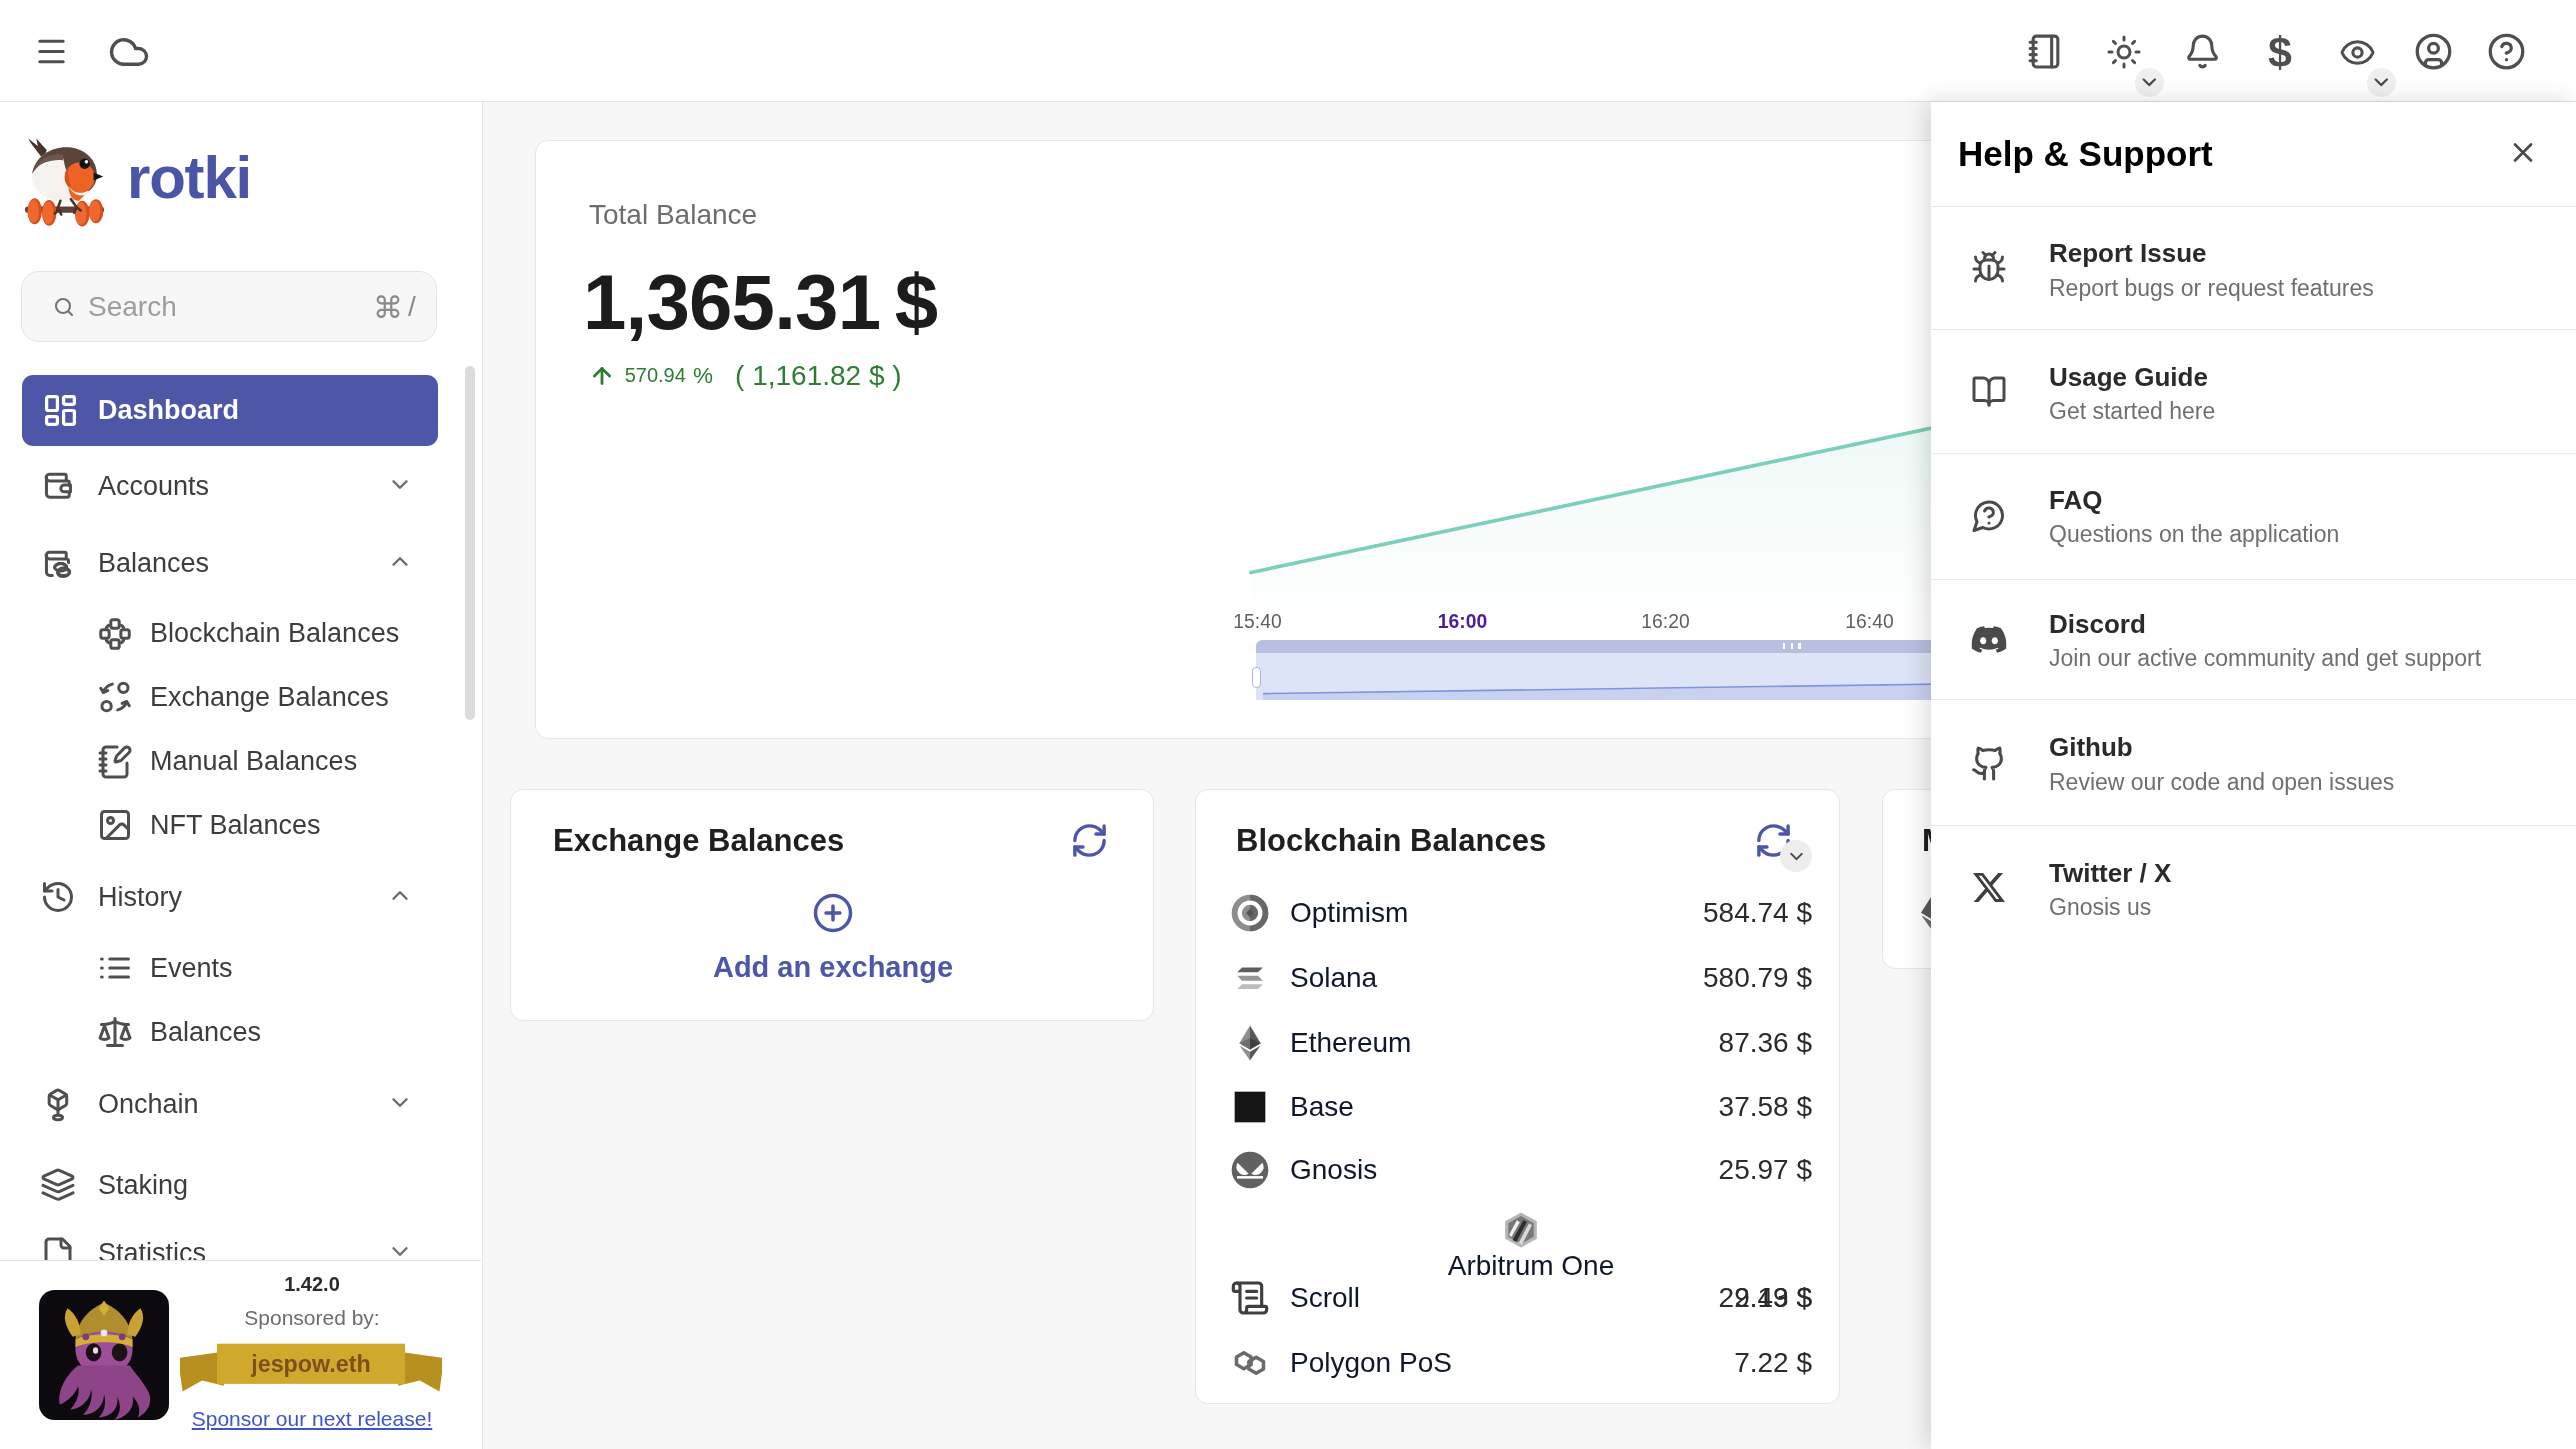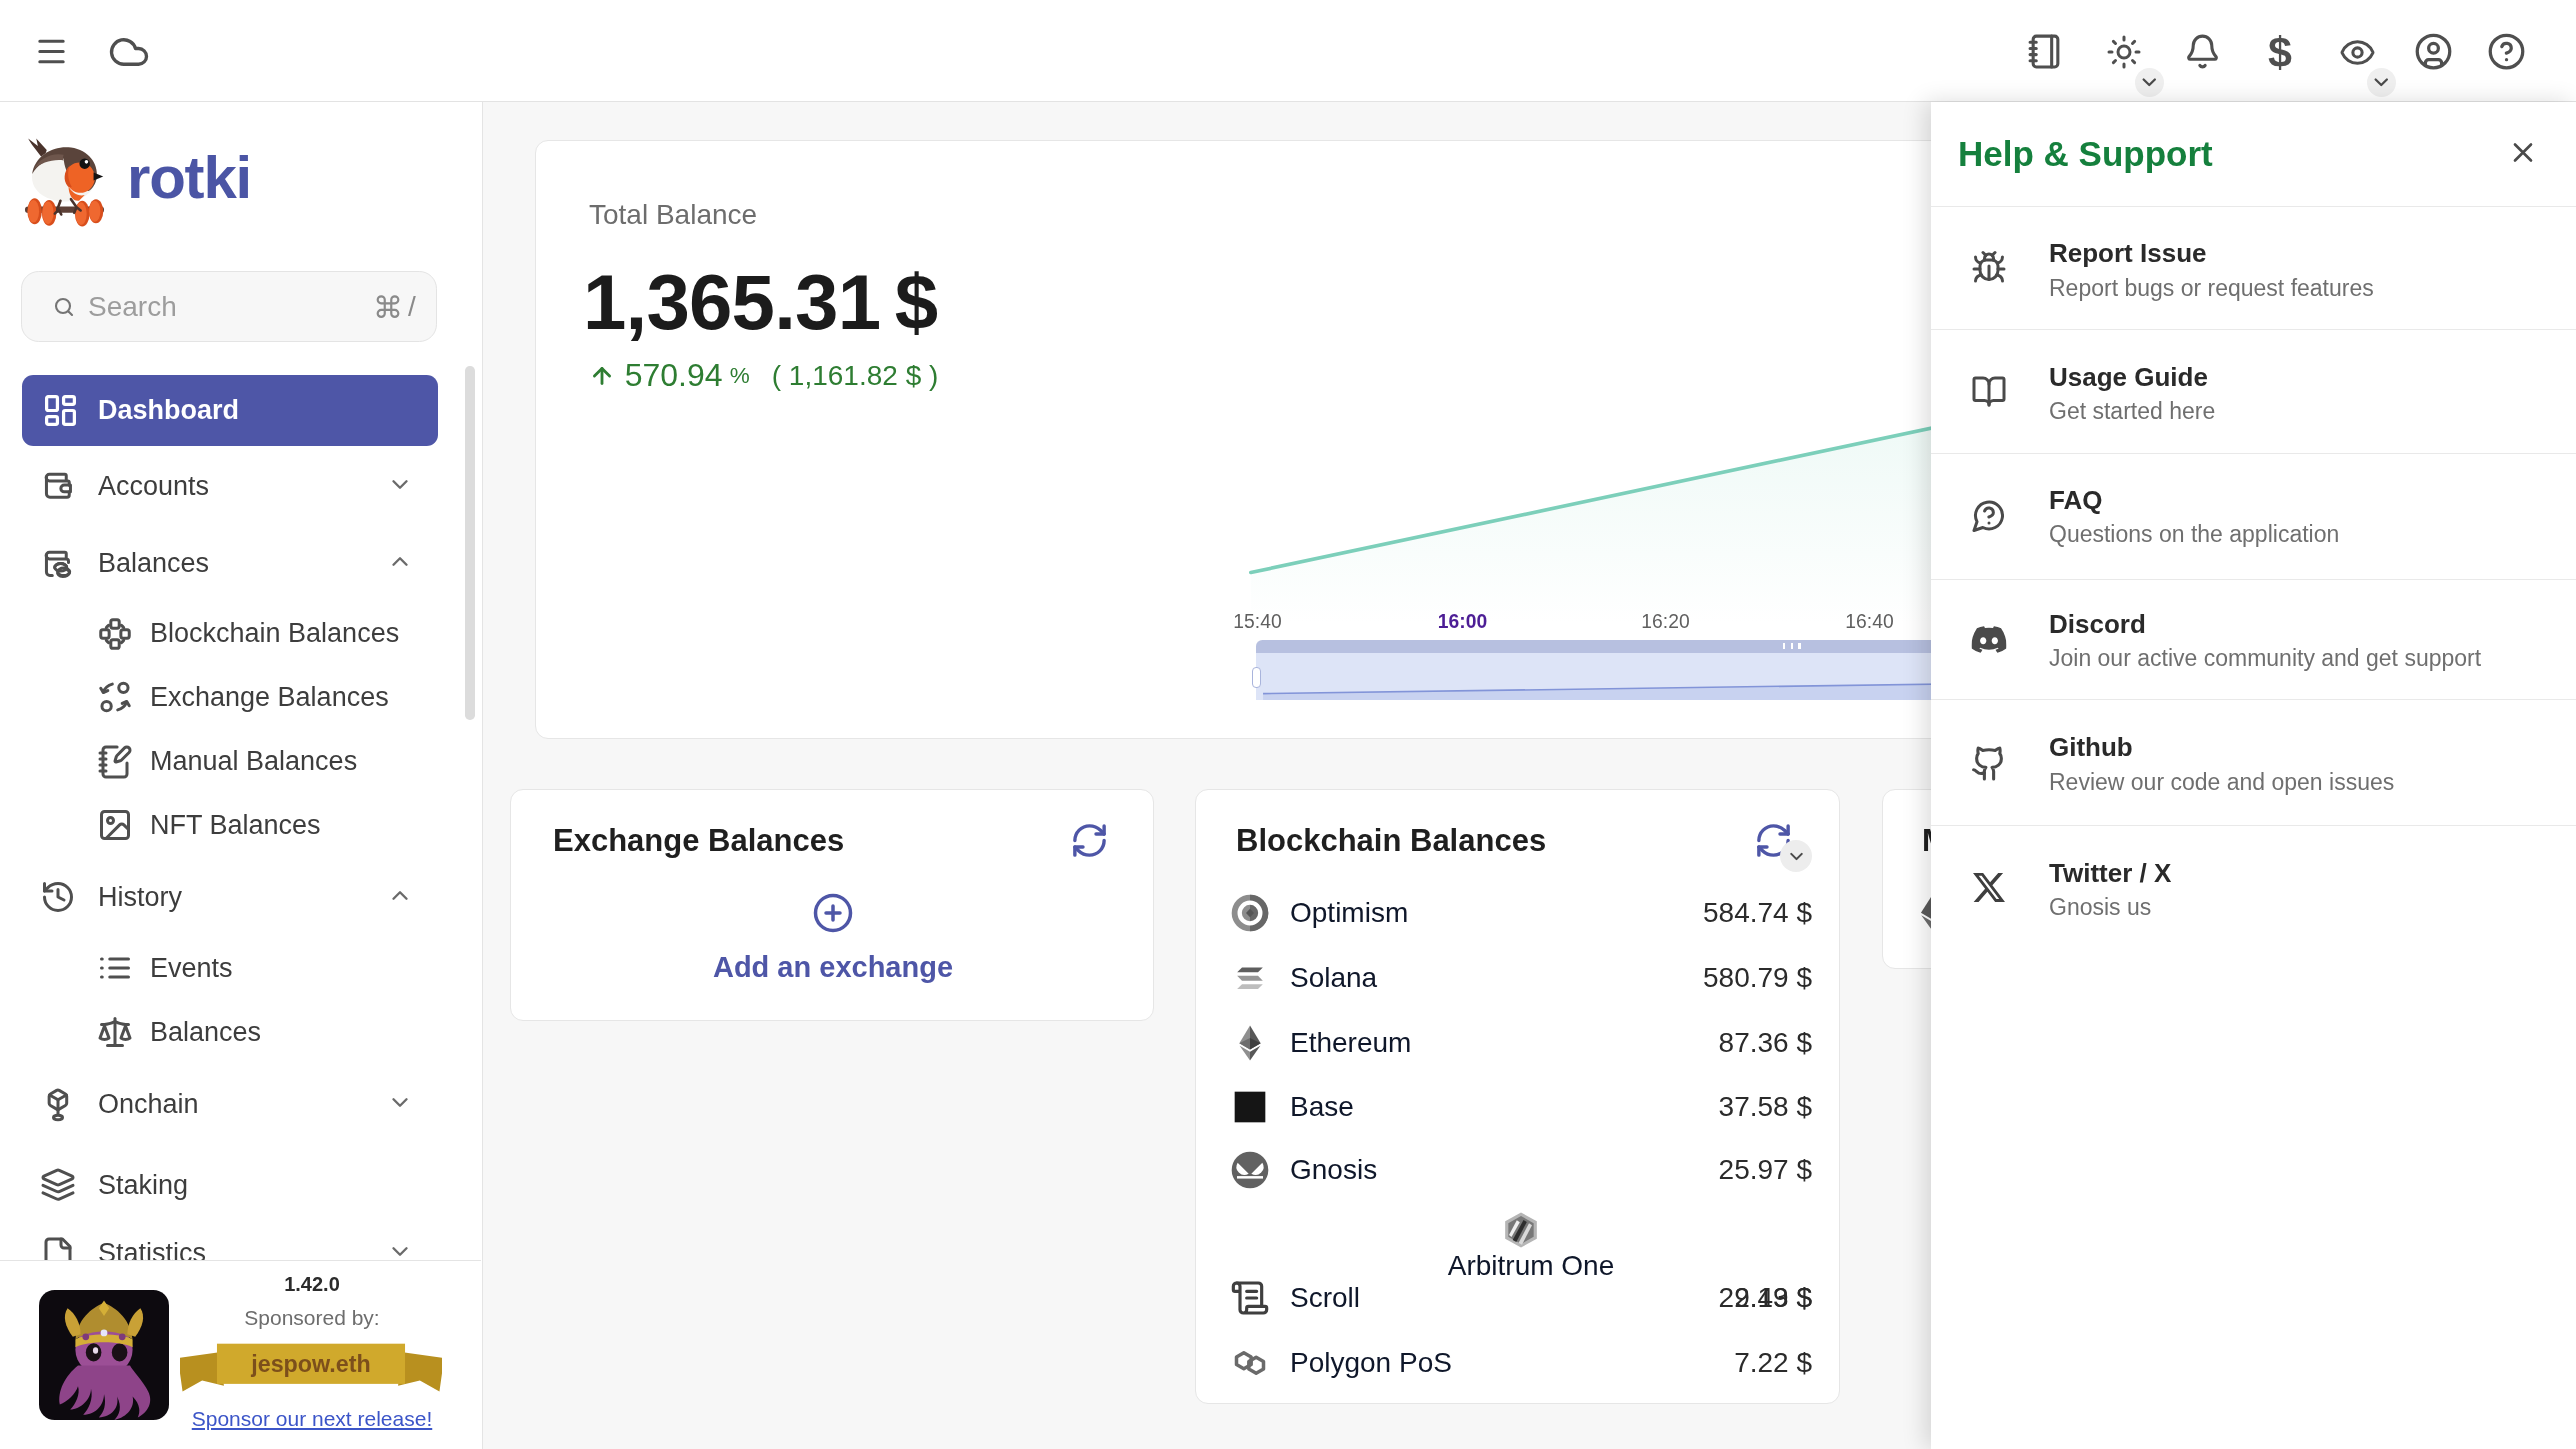--- a/index.html
+++ b/index.html
@@ -35,21 +35,21 @@
   <div id="main">
 
     <div class="card" style="left:27px;top:38px;width:2027px;height:599px;overflow:hidden;margin-left:25px;">
       <div class="abs" style="left:53px;top:58px;font-size:28px;color:#6d6d6d;">Total Balance</div>
       <div class="abs" style="left:47px;top:116px;font-size:78px;font-weight:700;color:#1c1c1c;letter-spacing:-0.8px;">1,365.31<span style="margin-left:14.5px;">$</span></div>
       <div class="abs" style="left:53px;top:216px;height:37px;display:flex;align-items:center;color:#2e7d32;">
         <svg width="26" height="26" viewBox="0 0 24 24" fill="none" stroke="#2e7d32" stroke-width="2.6" stroke-linecap="round" stroke-linejoin="round">
             <path d="M12 19V5"></path>
             <path d="m5 12 7-7 7 7"></path>
           </svg>
-        <span style="font-size:32px;margin-left:9.7px;">570.94</span>
+        <span style="font-size:20px;margin-left:9.7px;">570.94</span>
         <span style="font-size:22.5px;margin-left:7.2px;">%</span>
         <span style="font-size:28px;margin-left:22px;">( 1,161.82 $ )</span>
       </div>
 
       <div class="abs" style="left:1397px;top:57px;width:97px;height:60px;border-radius:11.3px;background:#e2e3f1;"></div>
 
       <svg class="abs" style="left:0;top:0;" width="2027" height="599" viewBox="0 0 2518 744">
         <defs>
           <linearGradient id="teal" x1="0" y1="0" x2="0" y2="1">
             <stop offset="0" stop-color="#9adcc9" stop-opacity="0.25"></stop>
@@ -484,21 +484,21 @@
       <svg class="abs" style="left:180px;top:81px;" width="262" height="50" viewBox="0 0 326 62">
         <path d="M0 16 L52 16 L52 58 L26 48 L0 58 Z" fill="#b8901f" transform="rotate(-8 26 37)"></path>
         <path d="M326 16 L274 16 L274 58 L300 48 L326 58 Z" fill="#b8901f" transform="rotate(8 300 37)"></path>
         <rect x="46" y="2" width="234" height="50" fill="#d0a92c"></rect>
         <text x="163" y="37" text-anchor="middle" font-family="Liberation Sans" font-size="29" font-weight="700" fill="#7c4f1b">jespow.eth</text>
       </svg>
       <div class="abs" style="left:187px;top:146px;width:250px;text-align:center;font-size:21px;font-weight:500;color:#3c55c8;text-decoration:underline;white-space:nowrap;">Sponsor our next release!</div>
     </div>
   </div>
   <div id="drawer">
-    <div class="abs" style="left:27px;top:52px;transform:translateY(-50%);font-size:35px;font-weight:700;color:#15803d;">Help &amp; Support</div>
+    <div class="abs" style="left:27px;top:52px;transform:translateY(-50%);font-size:35px;font-weight:700;color:#000000;">Help &amp; Support</div>
     <div class="d-ic" style="left:592px;top:52px;"><svg width="32" height="32" viewBox="0 0 24 24" fill="none" stroke="#4a4a4a" stroke-width="2" stroke-linecap="round" stroke-linejoin="round">
           <path d="M18 6 6 18M6 6l12 12"></path>
         </svg></div>
     <div class="d-div" style="top:104px;"></div>
 
     <div class="d-ic" style="top:167px;"><svg width="36" height="36" viewBox="0 0 24 24" fill="none" stroke="#4a4a4a" stroke-width="2" stroke-linecap="round" stroke-linejoin="round">
           <path d="m8 2 1.88 1.88M14.12 3.88 16 2"></path>
           <path d="M9 7.13v-1a3.003 3.003 0 1 1 6 0v1"></path>
           <path d="M12 20c-3.3 0-6-2.7-6-6v-3a4 4 0 0 1 4-4h4a4 4 0 0 1 4 4v3c0 3.3-2.7 6-6 6"></path>
           <path d="M12 20v-9"></path>

